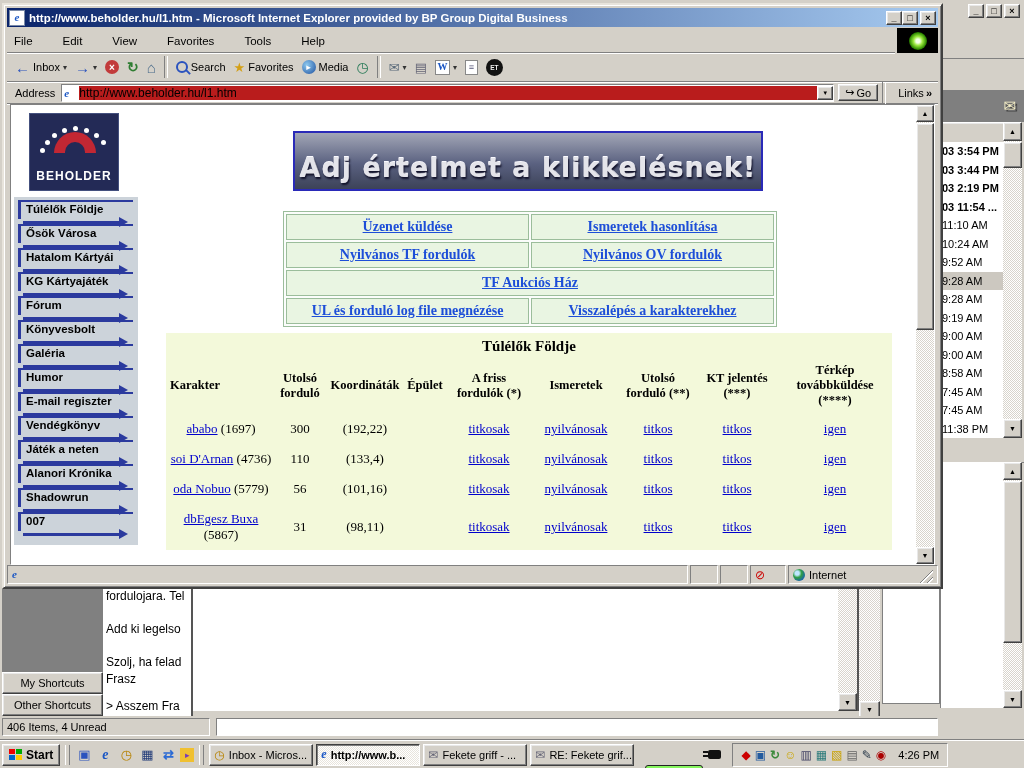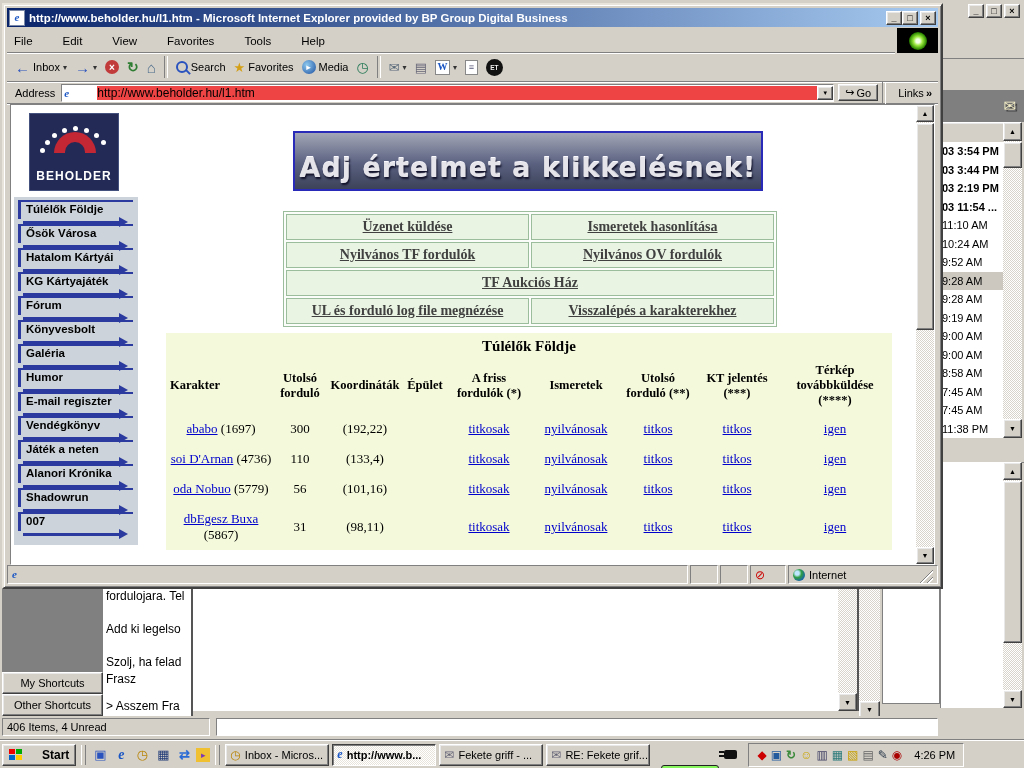--- a/index.html
+++ b/index.html
@@ -53,21 +53,21 @@
   .ico-disc{width:11px;height:13px;background:#fff;border:1px solid #888;color:#557;
       font-size:9px;text-align:center;line-height:12px;}
   .ico-et{width:17px;height:17px;border-radius:50%;background:#111;color:#eee;font:bold 6.5px "Liberation Sans",sans-serif;
       display:inline-flex;align-items:center;justify-content:center;}
   #ie-addr{position:absolute;left:3px;top:77px;right:3px;height:21px;display:flex;align-items:center;
       border-bottom:1px solid #808080;box-shadow:0 1px 0 #fff;padding:0 2px;}
   #ie-addr .lbl{padding:0 6px;color:#000;}
   #addr-box{flex:1;height:16px;background:#fff;border:1px solid;border-color:#808080 #fff #fff #808080;
       display:flex;align-items:center;padding-left:2px;}
   #addr-box .doc{width:12px;height:12px;color:#1a56c4;font:bold italic 11px "Liberation Serif",serif;line-height:12px;margin-right:3px;}
-  #addr-box input{flex:1;border:none;outline:none;font:12px "Liberation Sans",sans-serif;padding:0;background:#ef4444;margin-left:18px;}
+  #addr-box input{flex:1;border:none;outline:none;font:12px "Liberation Sans",sans-serif;padding:0;background:#b91c1c;}
   #addr-box .dd{width:16px;height:14px;}
   #go-btn{display:flex;align-items:center;gap:2px;padding:1px 6px;margin-left:4px;font-size:11px;}
   #links-lbl{display:flex;align-items:center;gap:2px;padding:0 4px 0 8px;font-size:11px;}
   
   #ie-content{position:absolute;left:6px;top:99px;right:6px;bottom:22px;background:#fff;
       border:1px solid;border-color:#808080 #fff #fff #808080;overflow:hidden;}
   #page{position:absolute;left:0;top:0;right:18px;bottom:0;background:#fff;overflow:hidden;}
   #ie-vscroll{position:absolute;right:0;top:0;width:18px;bottom:0;}
   #ie-vscroll .up{position:absolute;top:0;left:0;right:0;height:17px;}
   #ie-vscroll .dn{position:absolute;bottom:0;left:0;right:0;height:17px;}
@@ -97,21 +97,21 @@
       text-shadow:1px 2px 2px #101028,0 -1px 0 #fafaff;margin-top:12px;}
   #sidemenu{position:absolute;left:3px;top:92px;width:124px;background:#ccd3da;padding:3px 5px 9px 4px;box-sizing:border-box;}
   .side-item{position:relative;height:16px;margin-bottom:5px;border-top:2px solid #2b3a9e;border-left:3px solid #2b3a9e;
       padding:1px 0 0 5px;font-weight:bold;font-size:11.5px;white-space:nowrap;}
   .si-line{position:absolute;left:2px;right:14px;bottom:-5px;height:3px;background:#2b3a9e;}
   .si-line::after{content:"";position:absolute;right:-9px;top:-4px;border-left:9px solid #2b3a9e;
       border-top:5px solid transparent;border-bottom:5px solid transparent;}
   #qlinks-wrap{position:absolute;left:272px;top:106px;width:492px;border:1px solid #9bbd9b;background:#fbfdfb;}
   #qlinks{width:100%;border-collapse:separate;border-spacing:2px;}
   #qlinks td{border:1px solid #9bbd9b;background:#e9f5e2;text-align:center;padding:2px;height:20px;width:50%;}
-  a.qlink{font:bold 14px "Liberation Serif",serif;color:#404040;}
+  a.qlink{font:bold 14px "Liberation Serif",serif;color:#1d4ed8;}
   #maintable{position:absolute;left:155px;top:228px;width:726px;background:#f3f9da;
       font-family:"Liberation Serif",serif;font-size:13px;}
   #maintable table{width:100%;border-collapse:collapse;}
   #maintable .title{text-align:center;font-weight:bold;font-size:15px;padding:5px 0 6px;}
   #maintable th{font-weight:bold;font-size:12.5px;text-align:center;vertical-align:middle;padding:2px 2px 6px;}
   #maintable th:first-child{text-align:left;padding-left:4px;}
   #maintable td{text-align:center;vertical-align:middle;padding:7px 2px;}
   #maintable td:first-child{text-align:center;padding-left:4px;}
   a.tlink{font-family:"Liberation Serif",serif;color:#0000cc;text-decoration:underline;}
   
@@ -149,21 +149,21 @@
   #ol-strip2{left:859px;top:585px;width:21px;height:133px;}
   #ol-strip2 .dn{position:absolute;bottom:0;left:0;right:0;height:17px;}
   #ol-sliver{left:882px;top:585px;width:56px;height:118px;background:#fff;border:1px solid #808080;border-top:none;}
   #ol-status{left:0;top:716px;width:940px;height:22px;background:#d4d0c8;display:flex;align-items:center;gap:6px;padding:2px 2px 2px 2px;box-sizing:border-box;}
   #ol-status .p1{width:202px;height:16px;display:flex;align-items:center;padding-left:4px;font-size:11px;}
   #ol-status .p2{flex:1;height:16px;background:#fff;}
   
   #taskbar{position:absolute;left:0;bottom:0;width:1024px;height:28px;background:#d4d0c8;
       border-top:1px solid #fff;box-shadow:0 -1px 0 #808080;display:flex;align-items:center;gap:3px;
       padding:0 2px;box-sizing:border-box;z-index:10;}
-  #start{display:flex;align-items:center;gap:20px;height:22px;padding:0 6px;font:bold 12px "Liberation Sans",sans-serif;justify-content:flex-end;}
+  #start{display:flex;align-items:center;gap:4px;height:22px;padding:0 6px;font:bold 12px "Liberation Sans",sans-serif;justify-content:flex-end;}
   .flag{width:13px;height:11px;display:grid;grid-template-columns:1fr 1fr;grid-template-rows:1fr 1fr;gap:1px;}
   .flag i{display:block;}
   .flag i:nth-child(1){background:#e00;}.flag i:nth-child(2){background:#0a0;}
   .flag i:nth-child(3){background:#06c;}.flag i:nth-child(4){background:#fc0;}
   .qsep{width:3px;height:20px;border-left:1px solid #fff;border-right:1px solid #808080;margin:0 2px;}
   .ql{width:18px;height:18px;display:flex;align-items:center;justify-content:center;font-size:13px;}
   .q0{color:#2a52be;} .q1{color:#1a56c4;font:bold italic 14px "Liberation Serif",serif;}
   .q2{color:#b8860b;} .q3{color:#203a78;} .q4{color:#2a6ad4;font-weight:bold;} .q5{color:#7a3ab8;background:#f0c030;width:14px;height:14px;font-size:9px;display:flex;align-items:center;justify-content:center;}
   .taskbtn{display:flex;align-items:center;gap:4px;height:22px;width:104px;padding:0 4px;font-size:11px;
       overflow:hidden;white-space:nowrap;}

